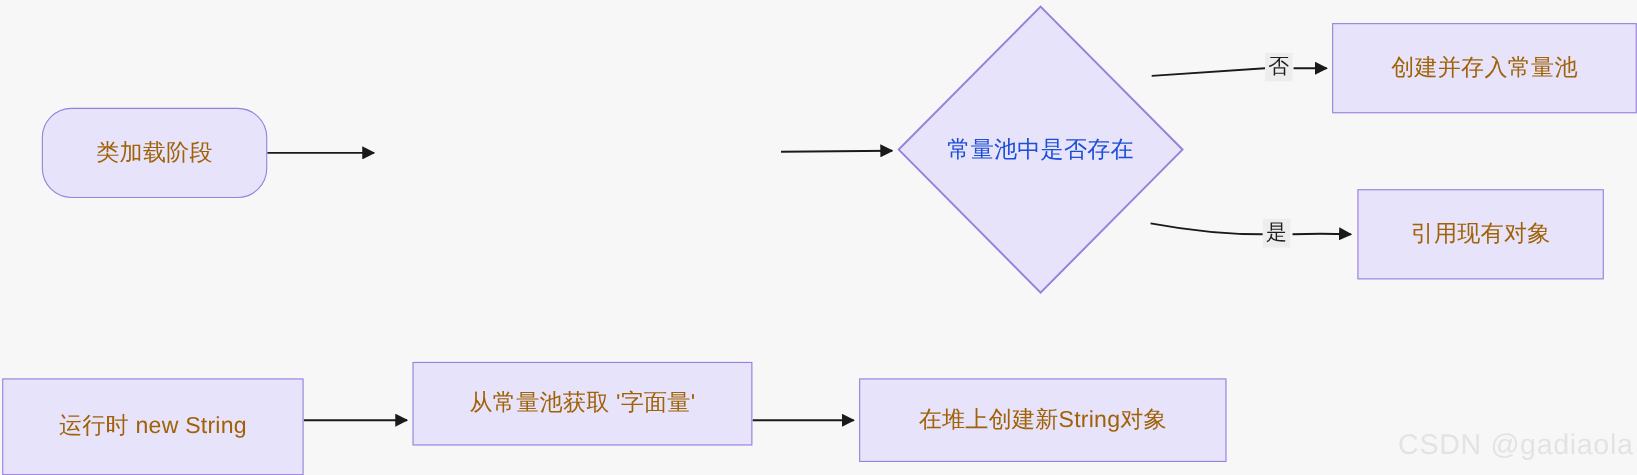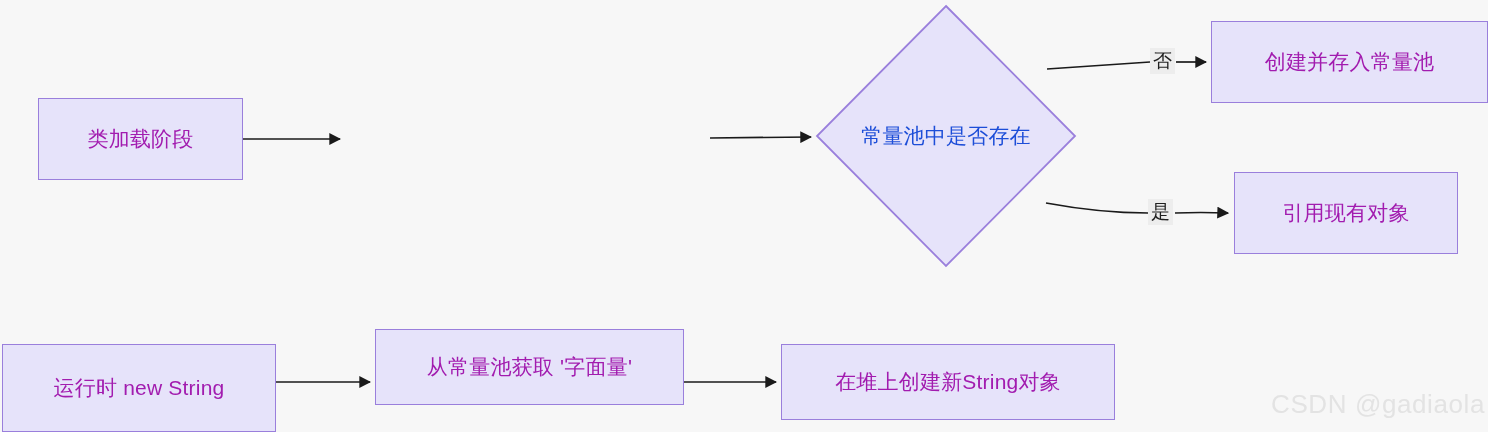--- a/index.html
+++ b/index.html
@@ -22,21 +22,21 @@
     height: 432px;
   }
   .node {
     position: absolute;
     box-sizing: border-box;
     background: #e6e3fa;
     border: 1.6px solid #9a7fdc;
     display: flex;
     align-items: center;
     justify-content: center;
-    color: #a21caf;
+    color: #a16207;
     font-size: 21px;
     line-height: 1.2;
     letter-spacing: 0.2px;
     white-space: nowrap;
   }
   .diamond-wrap {
     position: absolute;
     display: flex;
     align-items: center;
     justify-content: center;
@@ -99,21 +99,21 @@
     <path d="M 1176 62 Q 1190 62 1206 62" stroke="#1a1a1a" stroke-width="1.7" fill="none" marker-end="url(#arrow)"></path>
 
     <path d="M 1046 203 Q 1100 213 1148 213" stroke="#1a1a1a" stroke-width="1.7" fill="none"></path>
     <path d="M 1175 213 Q 1200 212 1228 213" stroke="#1a1a1a" stroke-width="1.7" fill="none" marker-end="url(#arrow)"></path>
 
     <line x1="276" y1="382" x2="370" y2="382" stroke="#1a1a1a" stroke-width="1.7" marker-end="url(#arrow)"></line>
 
     <line x1="684" y1="382" x2="776" y2="382" stroke="#1a1a1a" stroke-width="1.7" marker-end="url(#arrow)"></line>
   </svg>
 
-  <div class="node" style="left:38px; top:98px; width:205px; height:82px;">
+  <div class="node" style="left:38px; top:98px; width:205px; height:82px;border-radius:27px;">
     <span>类加载阶段</span>
   </div>
 
 
   <div class="diamond-wrap" style="left:815px; top:4px; width:262px; height:264px;">
     <svg width="262" height="264" viewBox="0 0 262 264">
       <polygon points="131,2 260,132 131,262 2,132" fill="#e6e3fa" stroke="#9a7fdc" stroke-width="1.8"></polygon>
     </svg>
     <span class="diamond-label">常量池中是否存在</span>
   </div>

